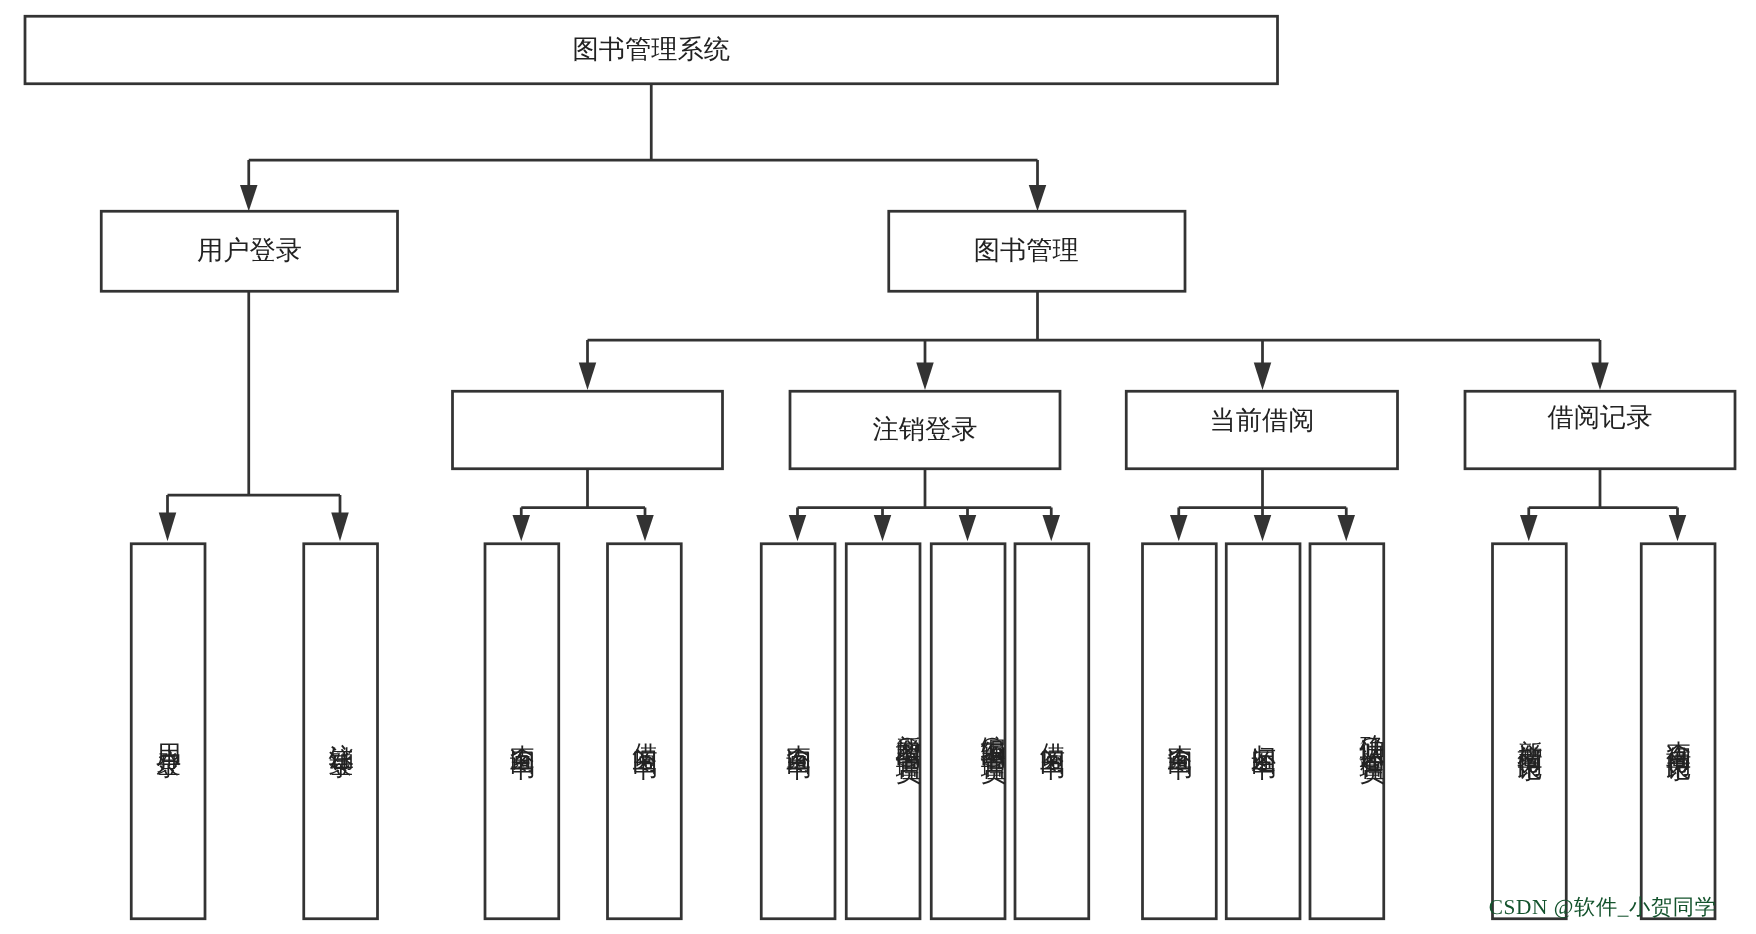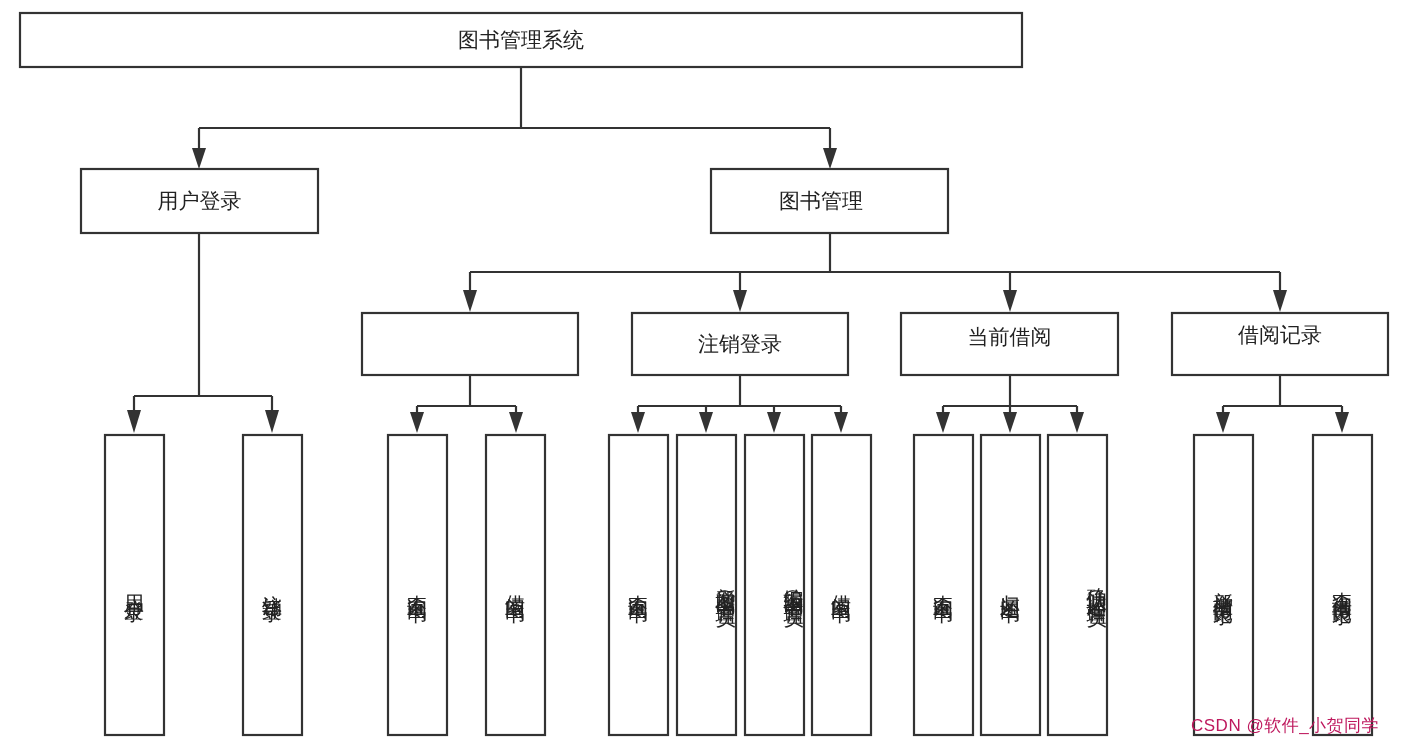--- a/index.html
+++ b/index.html
@@ -62,22 +62,22 @@
     font-size: 20px;
     letter-spacing: 3px;
     line-height: 1;
     white-space: normal;
   }
   .watermark {
     position: absolute;
     left: 1191px;
     top: 714px;
     font-size: 17px;
-    color: #be185d;
-    font-family: Liberation Sans, sans-serif;
+    color: #14532d;
+    font-family: Liberation Serif, serif;
     letter-spacing: 0.5px;
     white-space: nowrap;
   }
 </style>
 </head>
 <body>
 
 <div id="diagram-root">
 
   <svg class="diagram-canvas" viewBox="0 0 1405 747">

